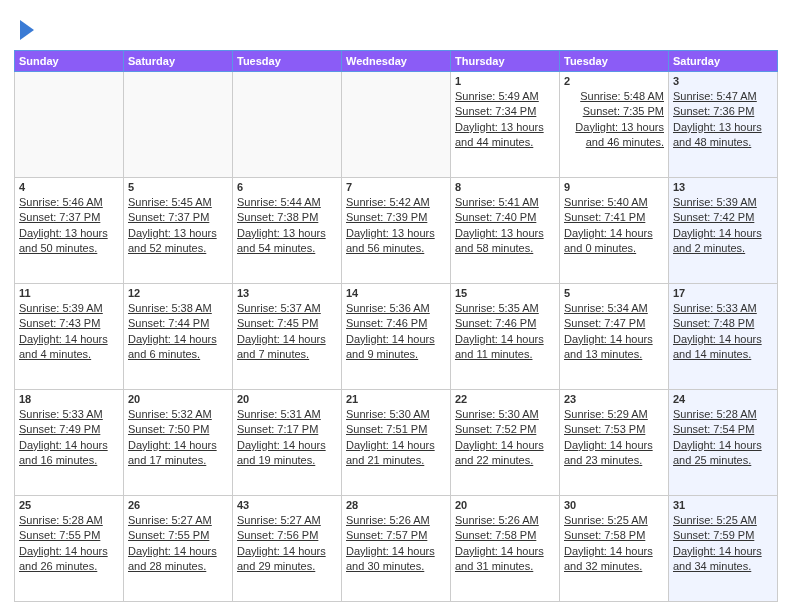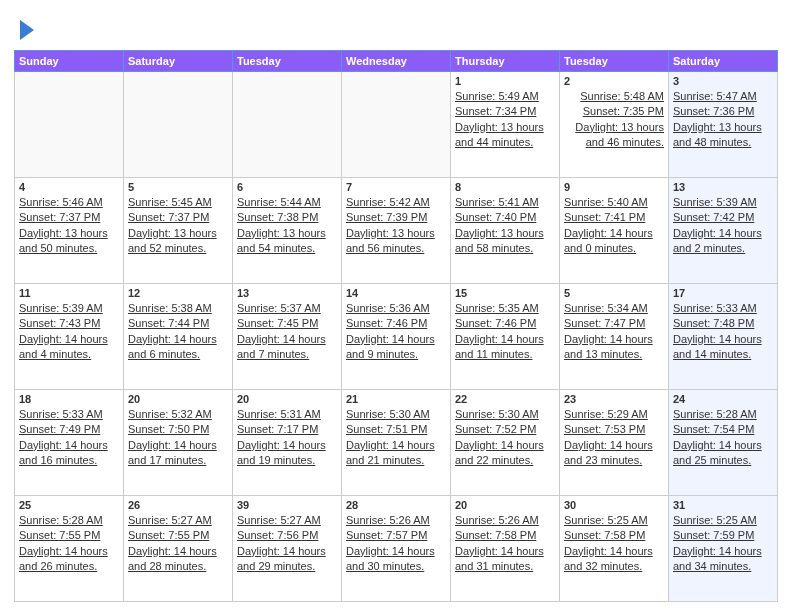--- a/index.html
+++ b/index.html
@@ -319,21 +319,21 @@
 and 26 minutes.</div>
           </td>
           <td>
             <span class="day-num">26</span>
             <div class="day-info" style="white-space: pre-line;">Sunrise: 5:27 AM
 Sunset: 7:55 PM
 Daylight: 14 hours
 and 28 minutes.</div>
           </td>
           <td>
-            <span class="day-num">39</span>
+            <span class="day-num">43</span>
             <div class="day-info" style="white-space: pre-line;">Sunrise: 5:27 AM
 Sunset: 7:56 PM
 Daylight: 14 hours
 and 29 minutes.</div>
           </td>
           <td>
             <span class="day-num">28</span>
             <div class="day-info" style="white-space: pre-line;">Sunrise: 5:26 AM
 Sunset: 7:57 PM
 Daylight: 14 hours

